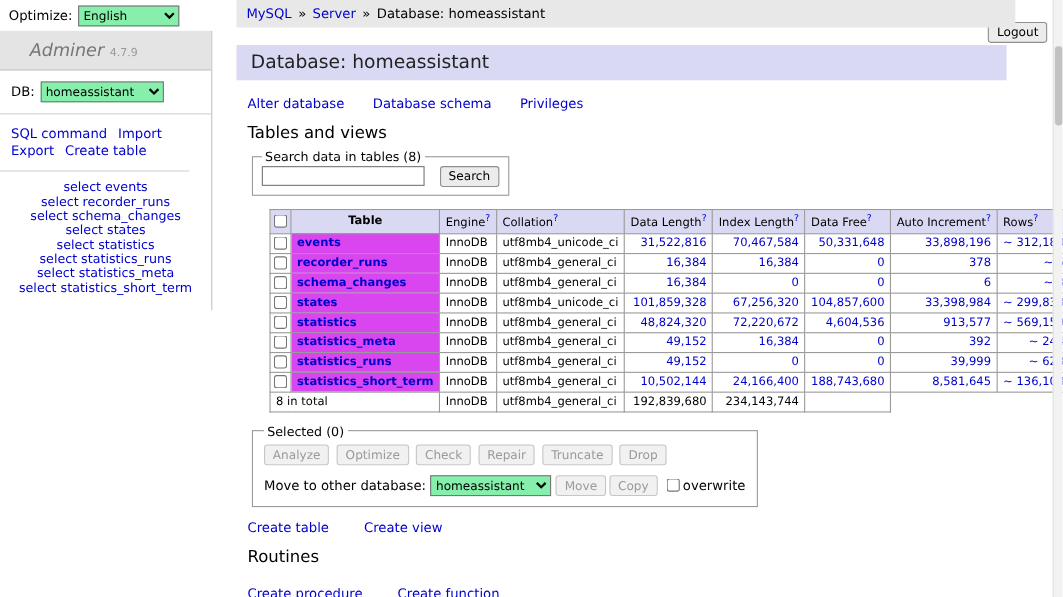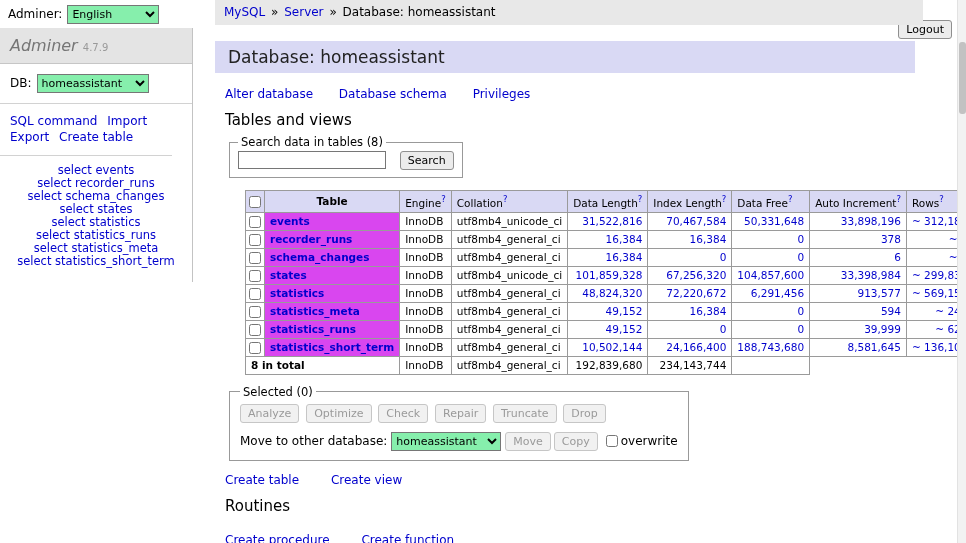--- a/index.html
+++ b/index.html
@@ -26,21 +26,21 @@
 
   
   .logout-wrap { position: absolute; top: 20px; right: 14px; }
 
   
   .sidebar {
     position: absolute; top: 28px; left: 0; width: 193px;
     background: #fff; border-right: 1px solid #c3c3c3; padding-bottom: 14px;
   }
   .adminer-h1 {
-    margin: 0; padding: 8px 10px; background: #e4e4e4;
+    margin: 0; padding: 8px 27px; background: #e4e4e4;
     border-bottom: 1px solid #c6c6c6; font-weight: normal; font-size: 16px;
   }
   .adminer-logo { font-style: italic; color: #767676; }
   .adminer-version { font-size: 10px; color: #999; }
   .menu-db { margin: 0; padding: 10px 10px; border-bottom: 1px solid #d2d2d2; }
   .menu-db select { width: 112px; margin-left: 5px; }
   .menu-actions { margin: 0; padding: 10px 10px; border-bottom: 1px solid #d2d2d2; width: 172px; line-height: 1.3; }
   .menu-actions a { margin-right: 6px; white-space: nowrap; }
   .table-list { margin: 8px 0 0; padding: 0 10px; }
   .table-list a { display: block; font-size: 11.5px; line-height: 13px; text-align: center; }
@@ -76,21 +76,21 @@
   .tables thead td:nth-child(1) { width: 20px; }
   .tables thead th:nth-child(2) { min-width: 112px; }
   .tables thead td:nth-child(3) { min-width: 40px; }
   .tables thead td:nth-child(4) { min-width: 92px; }
   .tables thead td:nth-child(5) { min-width: 66px; }
   .tables thead td:nth-child(6) { min-width: 70px; }
   .tables thead td:nth-child(7) { min-width: 58px; }
   .tables thead td:nth-child(8) { min-width: 78px; }
   .tables thead td:nth-child(9) { min-width: 52px; }
   .tables thead td:nth-child(10) { min-width: 48px; }
-  .total-label { font-weight: bold; }
+  .total-label { font-weight: normal; }
 
   .selected-fs { margin: 10px 0 0 4px; padding: 2px 10px 9px; }
   .op-row { margin-top: 3px; }
   .op-row .btn { margin-right: 3px; }
   .move-row { margin-top: 9px; }
   .move-row select { width: 110px; margin: 0 4px; }
   .move-row .btn { margin-right: 3px; }
   .ovw { margin-left: 5px; }
   .ovw input { margin-right: 3px; }
 
@@ -101,21 +101,21 @@
   .h3-rt { margin-top: 12px; }
 
   
   .vscroll { position: absolute; top: 0; right: 0; width: 9px; height: 543px; background: #f2f2f2; border-left: 1px solid #e2e2e2; }
   .vthumb { position: absolute; top: 42px; left: 1px; width: 7px; height: 72px; background: #c2c2c2; border-radius: 3px; }
 </style>
 </head>
 <body>
 
 <div class="lang-row">
-  <span>Adminer:</span><select><option>English</option></select>
+  <span>Optimize:</span><select><option>English</option></select>
 </div>
 
 <div class="logout-wrap">
   <button class="btn">Logout</button>
 </div>
 
 <div class="sidebar">
   <h1 class="adminer-h1">
     <a href="#" class="adminer-logo">Adminer</a>
     <span class="adminer-version">4.7.9</span>
@@ -265,35 +265,35 @@
             <td></td>
           </tr>
 
           <tr>
             <td class="c-check"><input type="checkbox" style=""></td>
             <th><a href="#">statistics</a></th>
             <td>InnoDB</td>
             <td>utf8mb4_general_ci</td>
             <td class="num"><a href="#">48,824,320</a></td>
             <td class="num"><a href="#">72,220,672</a></td>
-            <td class="num"><a href="#">6,291,456</a></td>
+            <td class="num"><a href="#">4,604,536</a></td>
             <td class="num"><a href="#">913,577</a></td>
             <td class="num"><a href="#">~ 569,159</a></td>
             <td></td>
           </tr>
 
           <tr>
             <td class="c-check"><input type="checkbox" style=""></td>
             <th><a href="#">statistics_meta</a></th>
             <td>InnoDB</td>
             <td>utf8mb4_general_ci</td>
             <td class="num"><a href="#">49,152</a></td>
             <td class="num"><a href="#">16,384</a></td>
             <td class="num"><a href="#">0</a></td>
-            <td class="num"><a href="#">594</a></td>
+            <td class="num"><a href="#">392</a></td>
             <td class="num"><a href="#">~ 244</a></td>
             <td></td>
           </tr>
 
           <tr>
             <td class="c-check"><input type="checkbox" style=""></td>
             <th><a href="#">statistics_runs</a></th>
             <td>InnoDB</td>
             <td>utf8mb4_general_ci</td>
             <td class="num"><a href="#">49,152</a></td>

